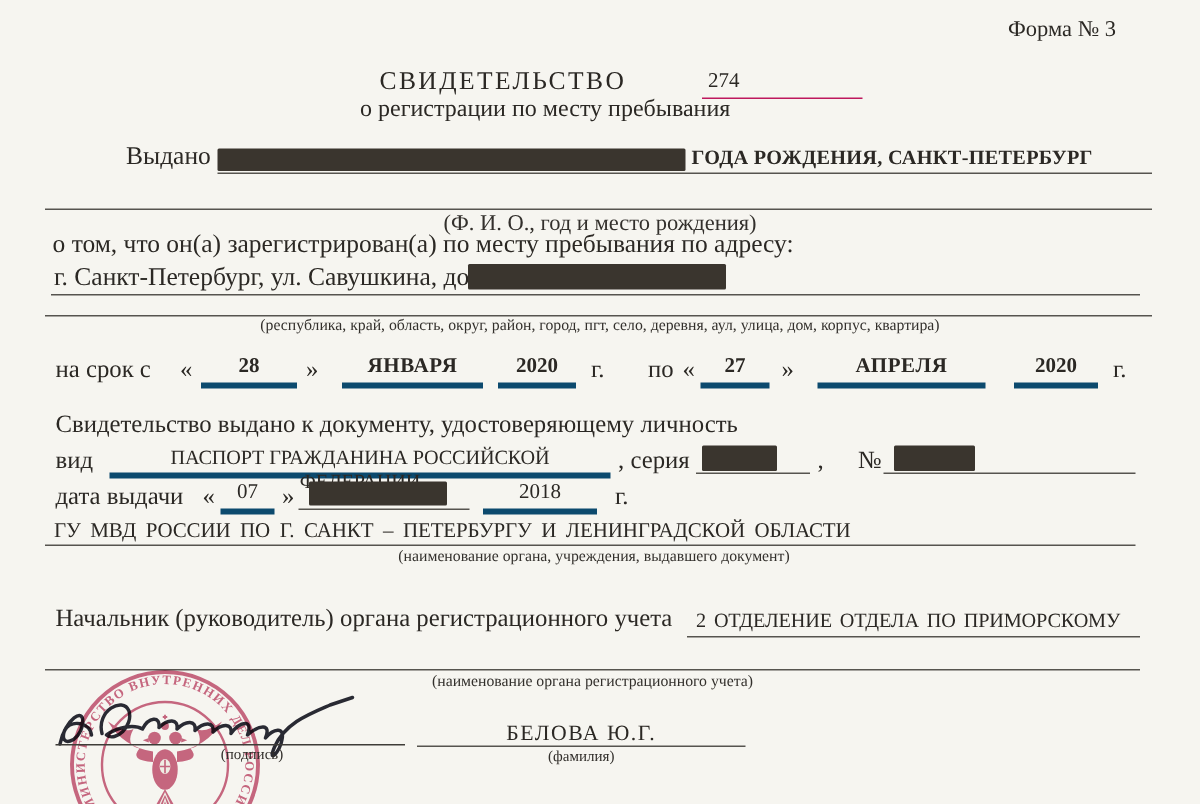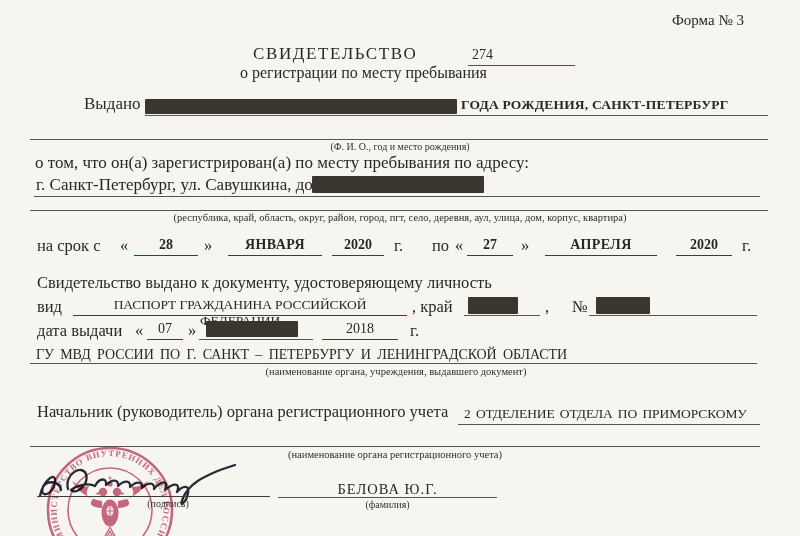--- a/index.html
+++ b/index.html
@@ -6,42 +6,42 @@
   #doc{
     position:relative;width:800px;height:536px;overflow:hidden;
     background:var(--paper,#f6f5f0);
     font-family:"Liberation Serif","DejaVu Serif",serif;
     color:var(--ink,#2b2824);
   }
   .t{position:absolute;white-space:nowrap;line-height:1.15;}
   .cap{position:absolute;font-size:10px;color:#33302c;text-align:center;white-space:nowrap;line-height:1.1;}
   .ln{position:absolute;height:1px;background:#56544f;}
   .redact{position:absolute;background:var(--redaction,#3a352e);border-radius:1px;}
-  .fld{position:absolute;text-align:center;border-bottom:1px solid #0c4a6e;font-weight:bold;}
+  .fld{position:absolute;text-align:center;border-bottom:4px solid #0c4a6e;font-weight:bold;}
   .cond{font-size:13.5px;letter-spacing:-0.1px;}
   svg{position:absolute;overflow:visible;}
   .stampink{opacity:.8;mix-blend-mode:multiply;}
   .sigink{mix-blend-mode:multiply;}
 </style>
 </head>
 <body>
 
 <div id="doc" style="--paper: #f6f5f0; --ink: #2b2824; --redaction: #3a352e;">
 
   <div class="t" style="left:672px;top:12px;font-size:15px;">Форма № 3</div>
   <div class="t" style="left:253px;top:44px;font-size:17px;letter-spacing:1.6px;">СВИДЕТЕЛЬСТВО</div>
   <div class="t" style="left:468px;top:47px;width:107px;border-bottom:1px solid #be185d;height:19px;text-align:left;font-size:14px;padding-left:4px;box-sizing:border-box;">274</div>
   <div class="t" style="left:240px;top:64px;font-size:16px;">о регистрации по месту пребывания</div>
 
   <div class="t" style="left:84px;top:94px;font-size:17px;">Выдано</div>
   <div class="redact" style="left:145px;top:99px;width:312px;height:15px;"></div>
   <div class="t" style="left:461px;top:97px;font-size:13.5px;font-weight:bold;letter-spacing:.2px;">ГОДА РОЖДЕНИЯ, САНКТ-ПЕТЕРБУРГ</div>
   <div class="ln" style="left:145px;top:115px;width:623px;"></div>
   <div class="ln" style="left:30px;top:139px;width:738px;"></div>
-  <div class="cap" style="left:200px;top:141px;width:400px;font-size:10px;">(Ф. И. О., год и место рождения)</div>
+  <div class="cap" style="left:200px;top:141px;width:400px;font-size:15px;">(Ф. И. О., год и место рождения)</div>
 
   <div class="t" style="left:35px;top:153px;font-size:17px;">о том, что он(а) зарегистрирован(а) по месту пребывания по адресу:</div>
   <div class="t" style="left:36px;top:175px;font-size:17px;">г. Санкт-Петербург, ул. Савушкина, дом</div>
   <div class="redact" style="left:312px;top:176px;width:172px;height:17px;"></div>
   <div class="ln" style="left:34px;top:196px;width:726px;"></div>
   <div class="ln" style="left:30px;top:210px;width:738px;"></div>
   <div class="cap" style="left:100px;top:212px;width:600px;font-size:10.5px;">(республика, край, область, округ, район, город, пгт, село, деревня, аул, улица, дом, корпус, квартира)</div>
 
   <div class="t" style="left:37px;top:237px;font-size:16.5px;">на срок с</div>
   <div class="t" style="left:120px;top:237px;font-size:16.5px;">«</div>
@@ -54,21 +54,21 @@
   <div class="t" style="left:455px;top:237px;font-size:16.5px;">«</div>
   <div class="fld" style="left:467px;top:237px;width:46px;height:18px;font-size:14px;">27</div>
   <div class="t" style="left:521px;top:237px;font-size:16.5px;">»</div>
   <div class="fld" style="left:545px;top:237px;width:112px;height:18px;font-size:14px;letter-spacing:.4px;">АПРЕЛЯ</div>
   <div class="fld" style="left:676px;top:237px;width:56px;height:18px;font-size:14px;">2020</div>
   <div class="t" style="left:742px;top:237px;font-size:16.5px;">г.</div>
 
   <div class="t" style="left:37px;top:274px;font-size:16.5px;">Свидетельство выдано к документу, удостоверяющему личность</div>
   <div class="t" style="left:37px;top:298px;font-size:16.5px;">вид</div>
   <div class="fld cond" style="left:73px;top:297px;width:334px;height:18px;font-weight:normal;">ПАСПОРТ ГРАЖДАНИНА РОССИЙСКОЙ ФЕДЕРАЦИИ</div>
-  <div class="t" style="left:412px;top:298px;font-size:16.5px;">, край</div>
+  <div class="t" style="left:412px;top:298px;font-size:16.5px;">, серия</div>
   <div class="redact" style="left:468px;top:297px;width:50px;height:17px;"></div>
   <div class="ln" style="left:464px;top:315px;width:76px;"></div>
   <div class="t" style="left:545px;top:298px;font-size:16.5px;">,</div>
   <div class="t" style="left:572px;top:298px;font-size:16.5px;">№</div>
   <div class="redact" style="left:596px;top:297px;width:54px;height:17px;"></div>
   <div class="ln" style="left:589px;top:315px;width:168px;"></div>
 
   <div class="t" style="left:37px;top:322px;font-size:16.5px;">дата выдачи</div>
   <div class="t" style="left:135px;top:322px;font-size:16.5px;">«</div>
   <div class="fld" style="left:147px;top:321px;width:36px;height:18px;font-size:14px;font-weight:normal;text-align:center;">07</div>

